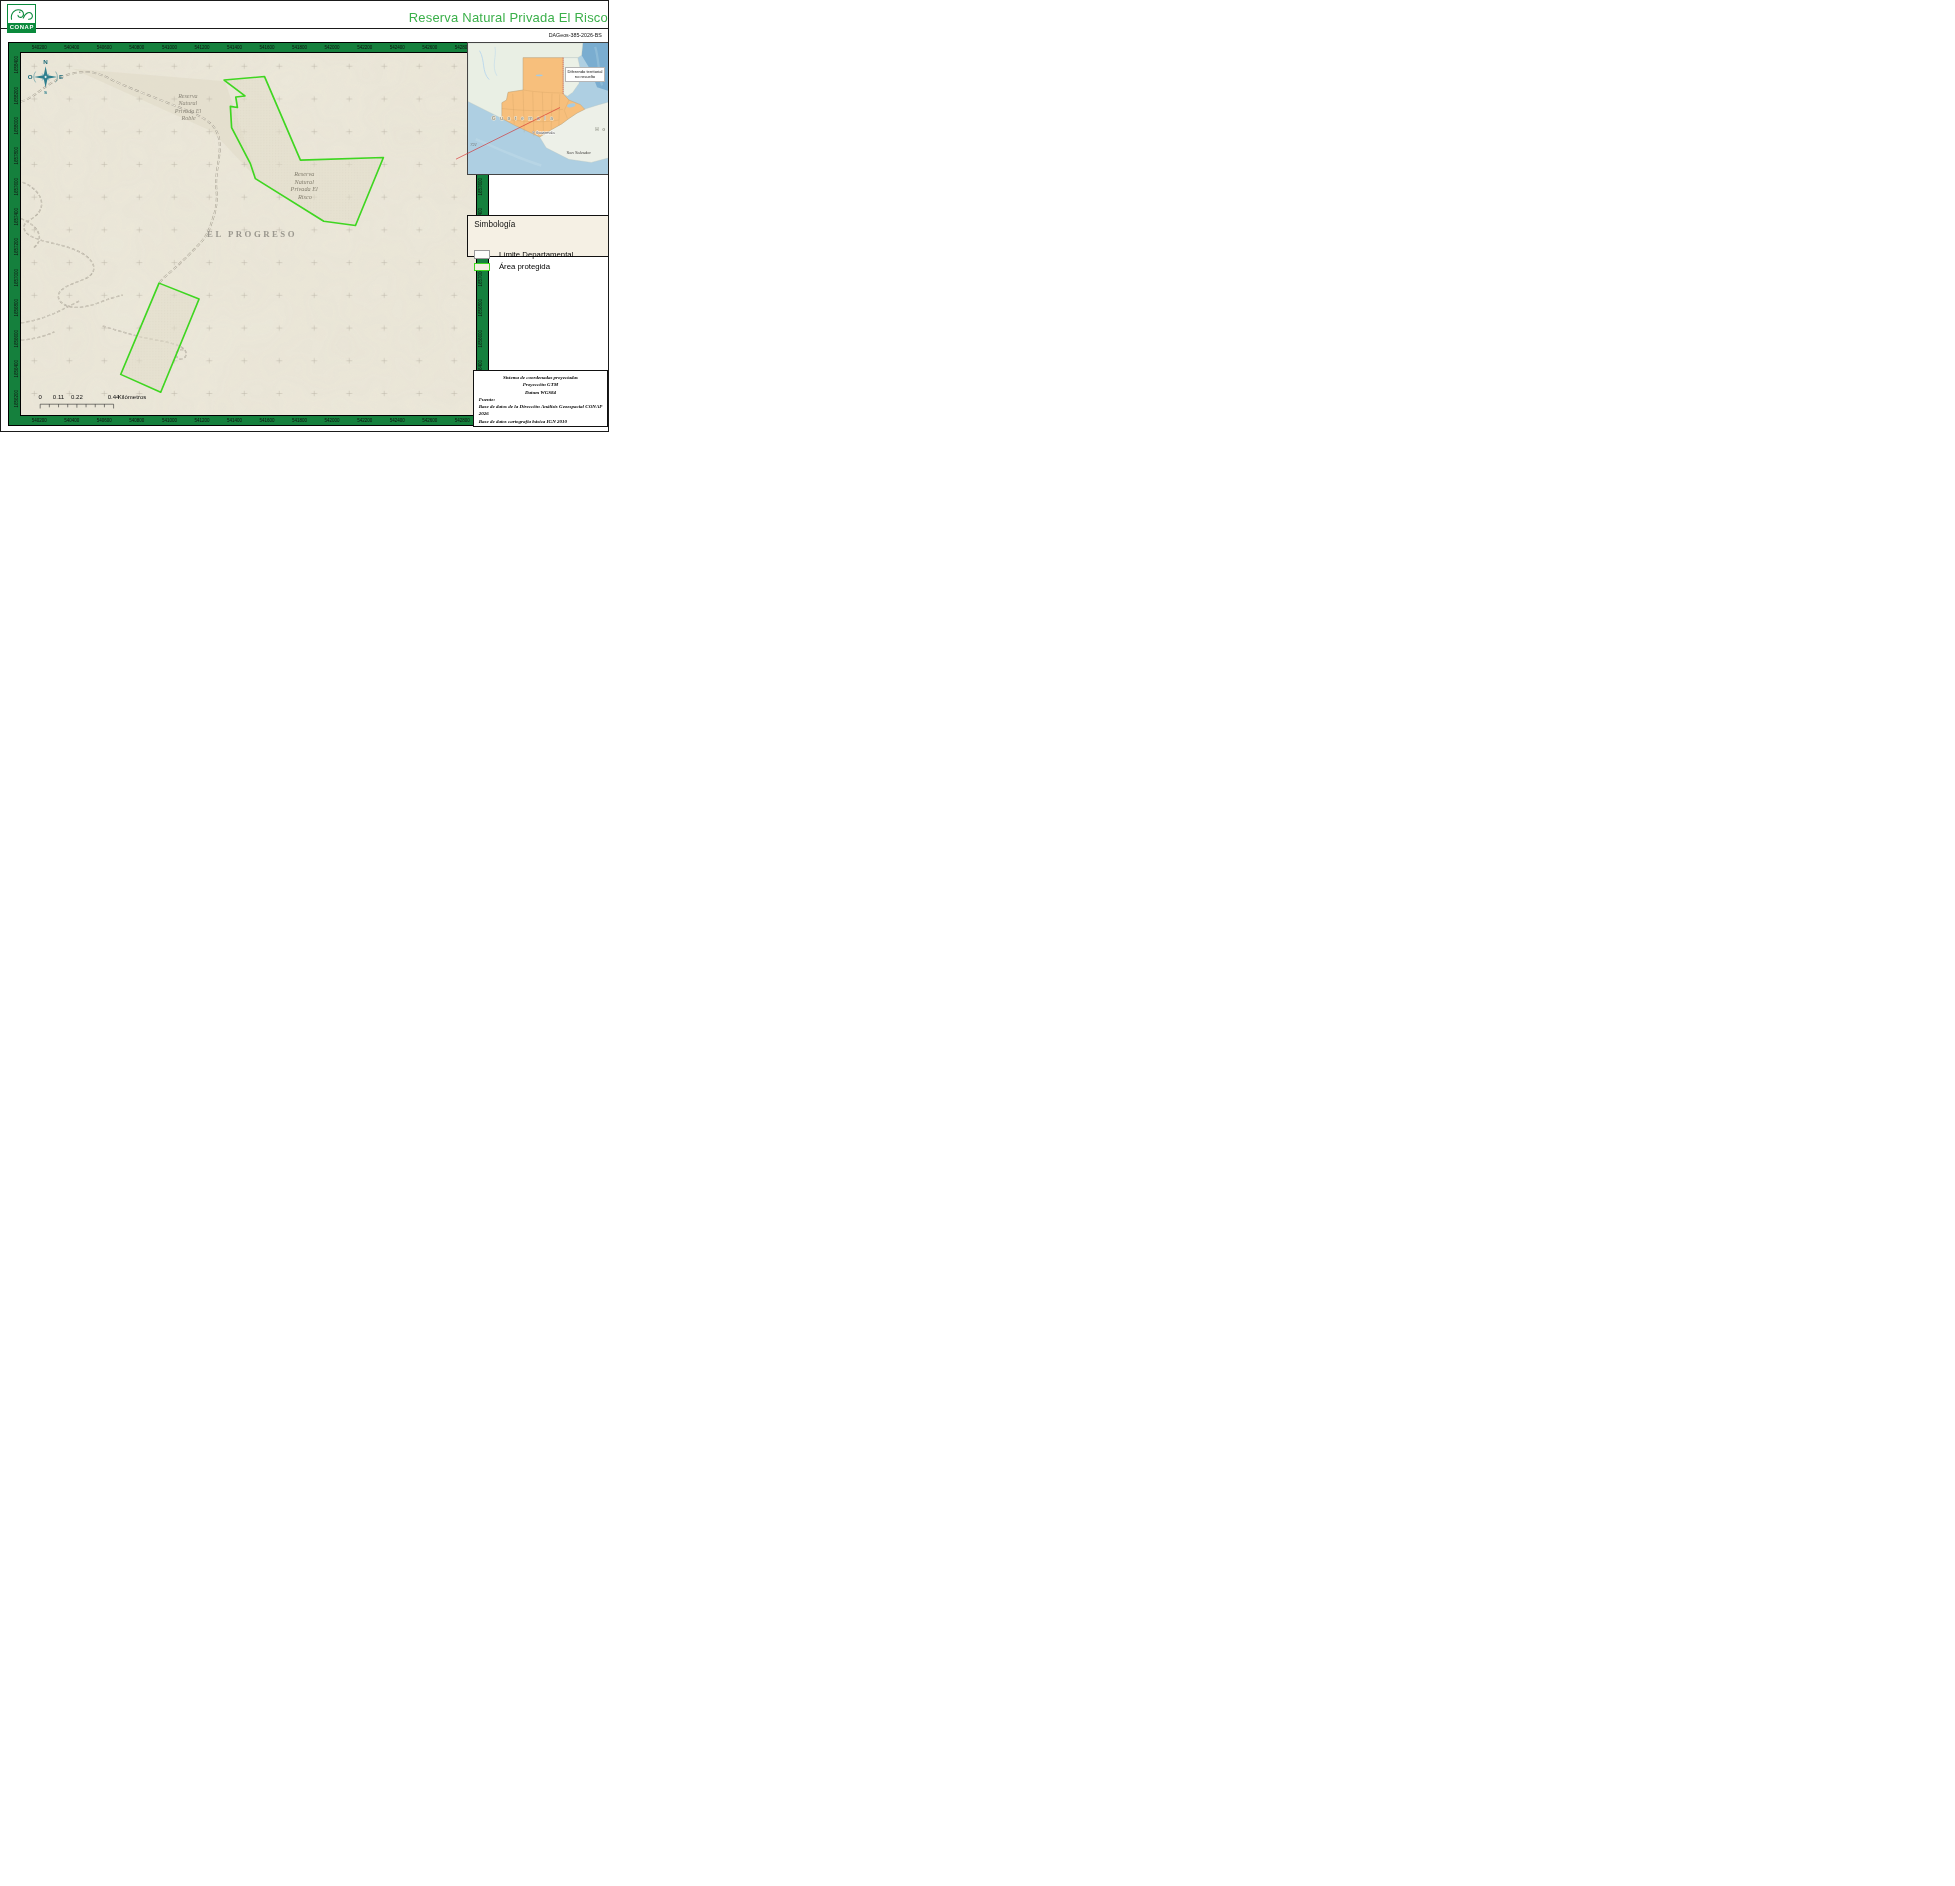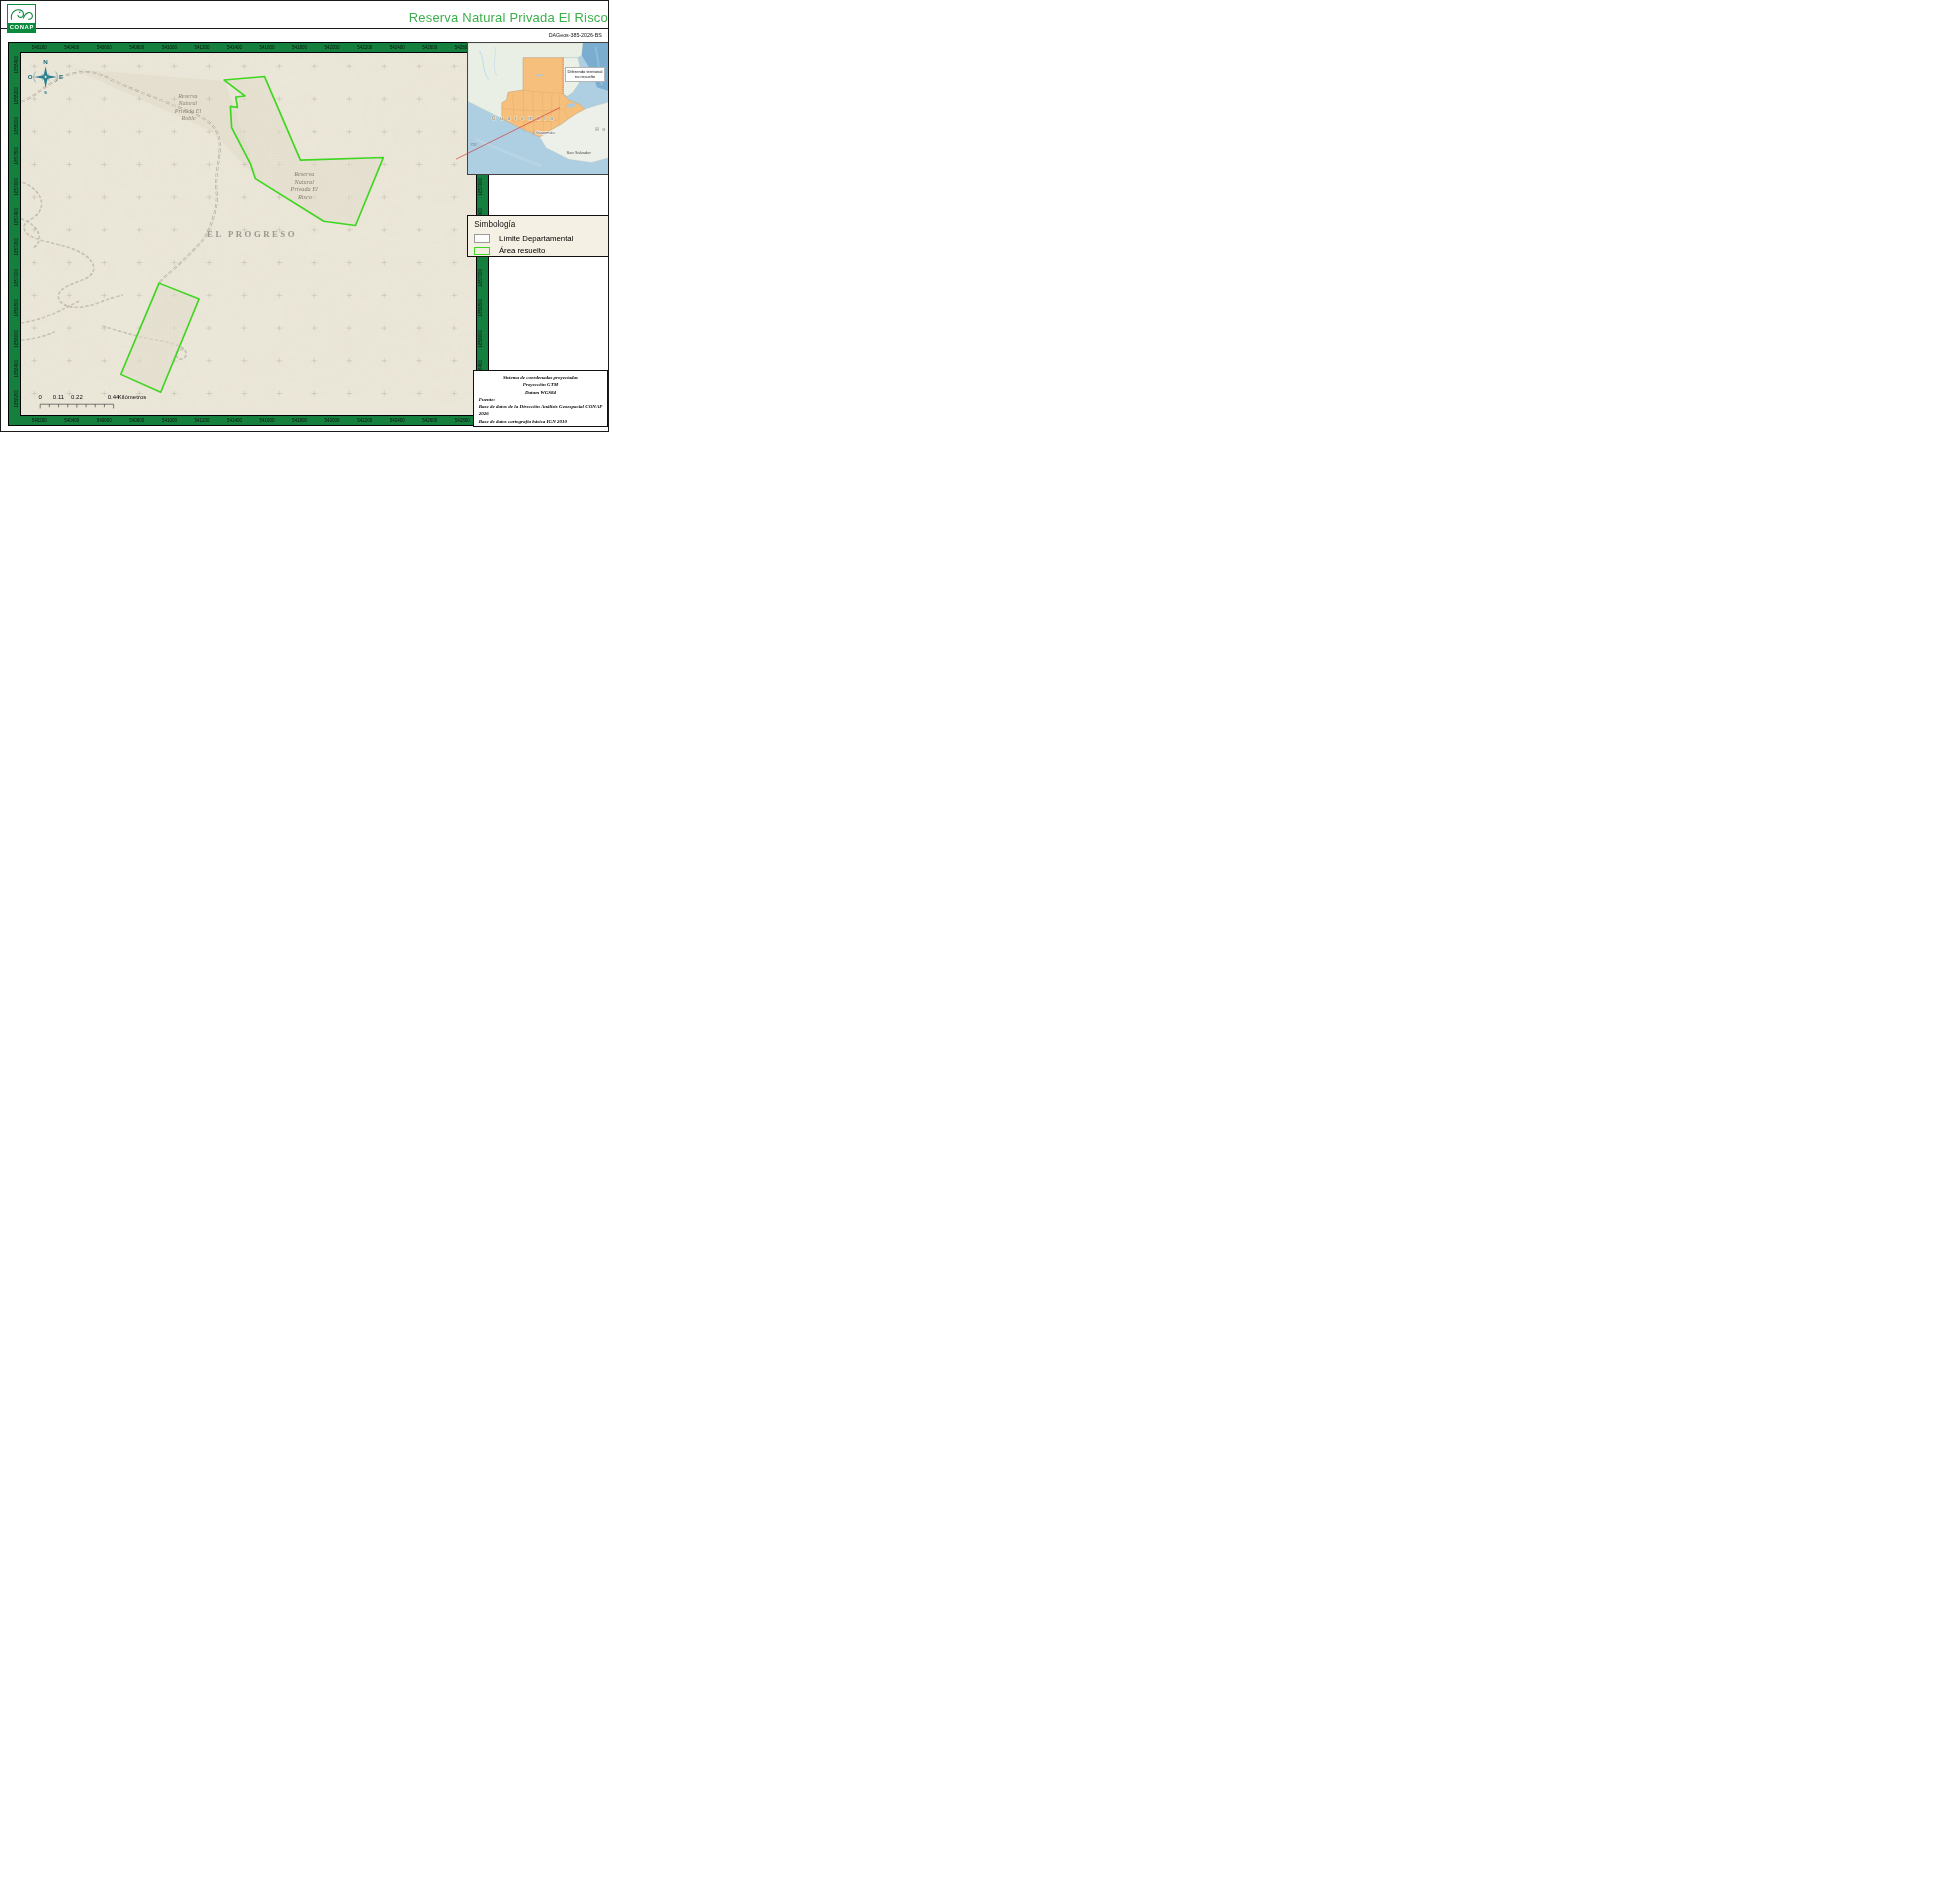--- a/index.html
+++ b/index.html
@@ -48,21 +48,21 @@
     font-size:4.1px;line-height:1.3;text-align:center;padding:1.6px 1.2px;color:#111}
   .country-label{font-size:13px;font-weight:700;letter-spacing:4px;fill:#989a8f;text-anchor:middle;paint-order:stroke;stroke:#f7e9d2;stroke-width:2.5px}
   .city-label{font-size:10px;fill:#3f3f3f;text-anchor:start;paint-order:stroke;stroke:#ffffff;stroke-width:2px}
   .neighbor-label{font-size:10.5px;fill:#4a4a44;text-anchor:start;paint-order:stroke;stroke:#eef0ea;stroke-width:2px}
   .partial-label{font-size:12.5px;font-weight:700;letter-spacing:3px;fill:#989a8f;text-anchor:start}
   .ref-label{font-family:"Liberation Serif","DejaVu Serif",serif;font-style:italic;font-size:11.5px;fill:#6b6b66;text-anchor:start}
   .dept{stroke:#bf9057;stroke-width:.7;fill:none;opacity:.75}
 
   
   .legend{position:absolute;left:466px;top:214px;width:143px;height:42px;background:#f5f0e4;border:0.8px solid #111;padding:3.9px 6.3px}
-  .legend-title{font-size:8.2px;color:#111;margin-bottom:5px}
+  .legend-title{font-size:8.2px;color:#111;margin-bottom:21px}
   .legend-item{display:flex;align-items:center;gap:9px;margin-bottom:3.5px}
   .swatch{width:15.6px;height:8.6px;flex:0 0 auto}
   .swatch-dept{border:1.2px solid #9b9b9b;background:#fdfdfb}
   .swatch-prot{border:1.2px solid #3fd621;background:#f2eee1}
   .legend-label{font-size:7.8px;color:#000}
 
   
   .info-box{position:absolute;left:472px;top:369px;width:135px;height:57px;background:#fff;border:0.6px solid #111;
     padding:3.1px 4.7px;font-family:"Liberation Serif","DejaVu Serif",serif;font-size:5px;font-weight:700;font-style:italic;line-height:1.45;color:#000}
   .info-center{text-align:center}
@@ -268,21 +268,21 @@
   </div>
 
   <div class="legend">
     <div class="legend-title">Simbología</div>
     <div class="legend-item">
       <div class="swatch swatch-dept"></div>
       <div class="legend-label">Límite Departamental</div>
     </div>
     <div class="legend-item">
       <div class="swatch swatch-prot"></div>
-      <div class="legend-label">Área resuelto</div>
+      <div class="legend-label">Área protegida</div>
     </div>
   </div>
 
   <div class="info-box">
     <div class="info-center">Sistema de coordenadas proyectadas</div>
     <div class="info-center">Proyección GTM</div>
     <div class="info-center">Datum WGS84</div>
     <div>Fuente:</div>
     <div class="info-src">Base de datos de la Dirección Análisis Geoespacial CONAP 2026</div>
     <div class="info-src">Base de datos cartografía básica IGN 2010</div>

